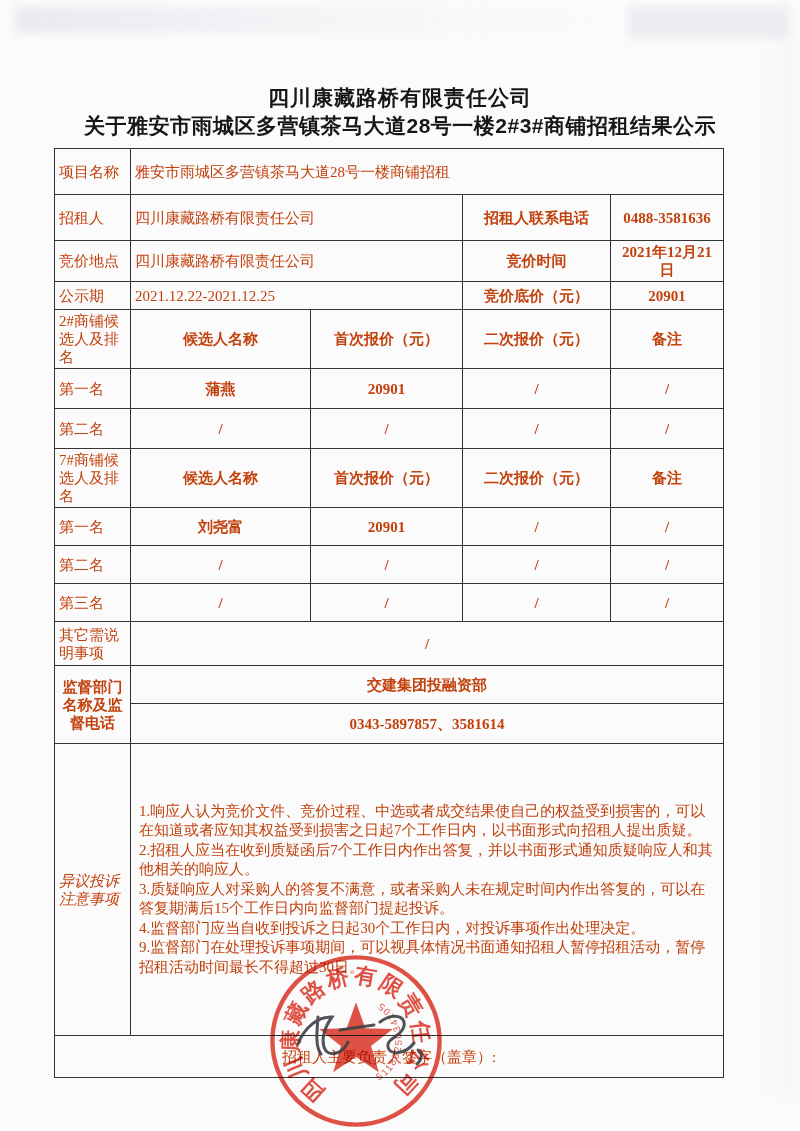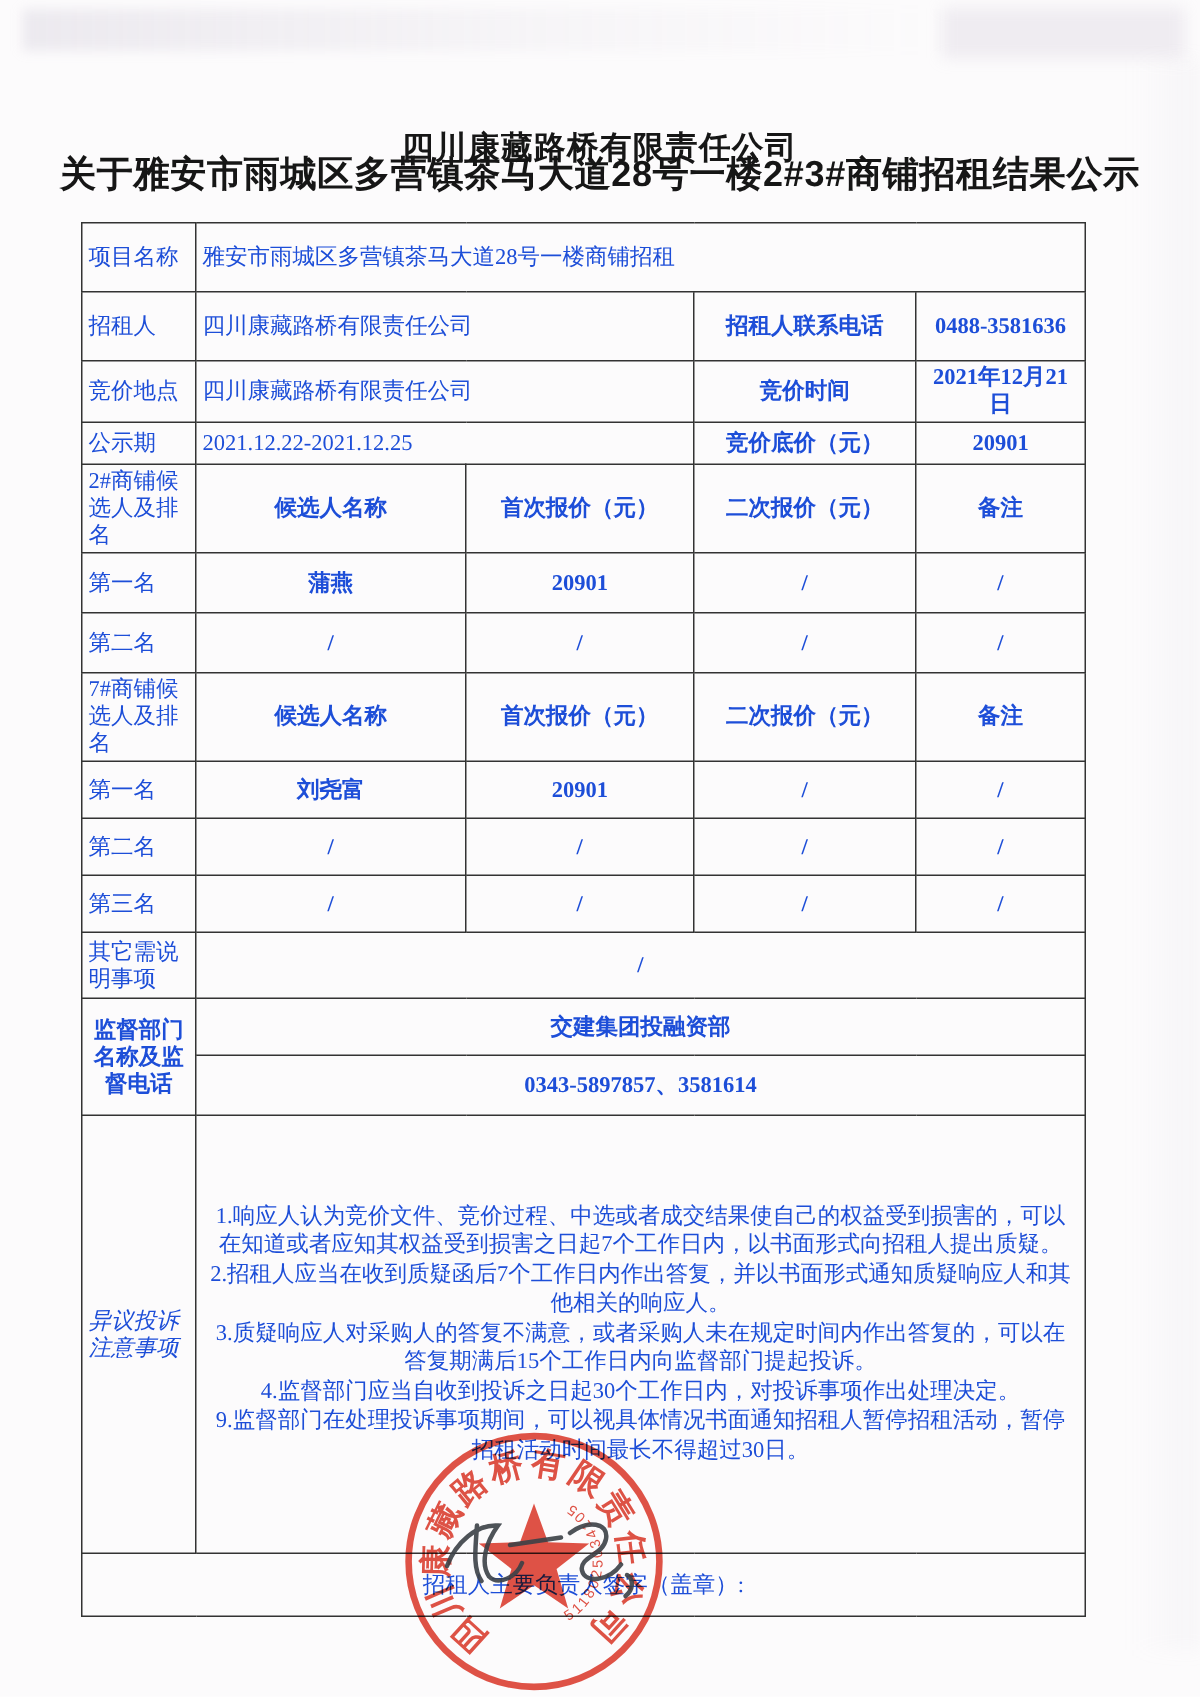--- a/index.html
+++ b/index.html
@@ -12,32 +12,32 @@
   .scan-band{position:absolute;left:15px;top:6px;width:620px;height:28px;
     background:linear-gradient(90deg,rgba(176,168,190,.20),rgba(176,168,190,.07) 55%,rgba(176,168,190,0));
     filter:blur(4px);}
   .scan-corner{position:absolute;left:628px;top:5px;width:162px;height:34px;
     background:rgba(188,180,200,.20);filter:blur(5px);}
   .scan-side{position:absolute;left:754px;top:40px;width:46px;height:1060px;
     background:linear-gradient(90deg,rgba(200,194,208,0),rgba(200,194,208,.10));filter:blur(6px);}
   .title{position:absolute;left:0;width:800px;text-align:center;
     font-family:"Liberation Sans","DejaVu Sans",sans-serif;font-weight:700;color:#161616;}
   .title1{top:84px;font-size:21px;letter-spacing:1px;}
-  .title2{top:100px;font-size:24px;letter-spacing:.5px;}
+  .title2{top:112px;font-size:21px;letter-spacing:.5px;}
   table.doc{position:absolute;left:54px;top:148px;width:669px;
     border-collapse:collapse;table-layout:fixed;}
   table.doc td{border:1.6px solid #333;font-size:15px;line-height:18px;
-    padding:2px 4px;vertical-align:middle;overflow:hidden;color:#1d4ed8;}
+    padding:2px 4px;vertical-align:middle;overflow:hidden;color:#c2410c;}
   td.lab{text-align:left;padding-left:3px;}
   td.c{text-align:center;font-weight:bold;}
   td.vl{text-align:left;padding-left:8px;}
   td.sect{line-height:17px;padding-top:3px;}
   td.obj-label{vertical-align:middle;font-style:italic;}
   .obj-body{padding:6px 4px;}
-  .obj-body div{font-size:15px;line-height:19.5px;text-align:center;}
+  .obj-body div{font-size:15px;line-height:19.5px;text-align:left;}
   td.sign-cell{position:relative;text-align:center;padding-left:4px;font-size:15px;}
   .seal-wrap{position:absolute;left:268px;top:953px;width:176px;height:176px;
     mix-blend-mode:multiply;opacity:.92;}
   .sig-wrap{position:absolute;left:288px;top:1004px;width:160px;height:64px;}
 </style>
 </head>
 <body>
 
 <div class="scan-band"></div>
 <div class="scan-corner"></div>

